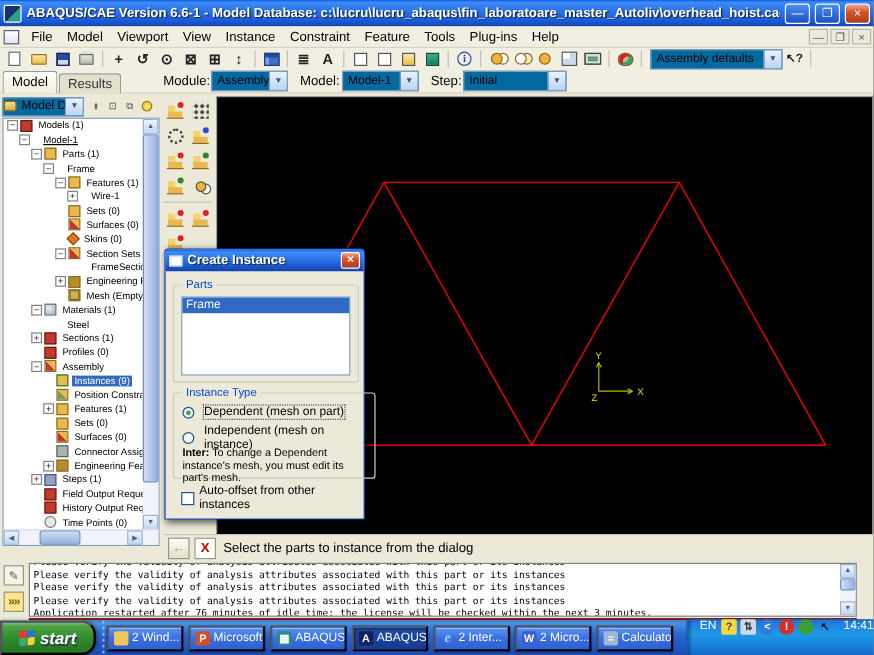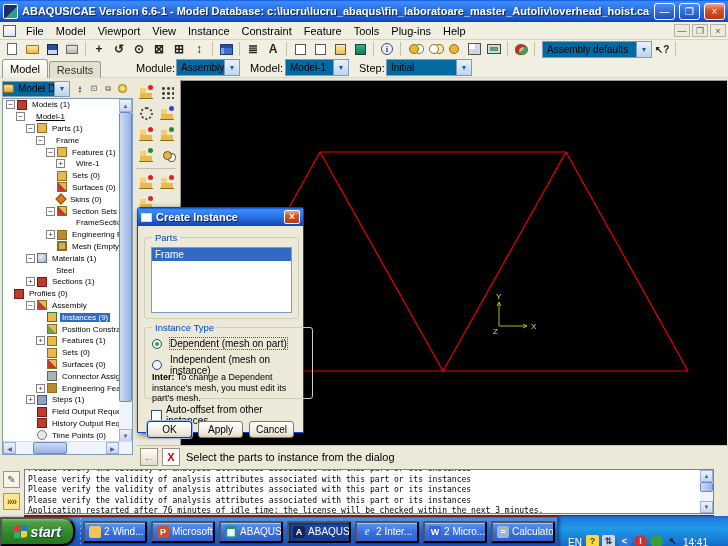--- a/index.html
+++ b/index.html
@@ -139,25 +139,25 @@
 
   
   .taskbar{left:0;top:517px;width:728px;height:29px;background:linear-gradient(#3168d5 0%,#4993e2 6%,#2663cf 45%,#1d4fb8 95%);display:flex;align-items:center}
   .startbtn{width:80px;height:29px;border-radius:0 12px 12px 0;background:linear-gradient(#7fc073 0%,#4da144 12%,#2f8a2c 55%,#27751f 100%);box-shadow:1px 0 3px rgba(0,0,0,.4);display:flex;align-items:center;justify-content:center;gap:4px;color:#fff;font-weight:bold;font-style:italic;font-size:14px;text-shadow:1px 1px 1px #234}
   .startflag{width:13px;height:13px;background:linear-gradient(#e33 50%,#3a7 50%) 0 0/6px 13px no-repeat,linear-gradient(#27c 50%,#fc3 50%) 7px 0/6px 13px no-repeat;transform:skewY(-6deg);border-radius:2px}
   .task-sep{width:7px;height:29px;background:radial-gradient(circle,#9cbef0 1px,transparent 1.5px) 3px 4px/7px 5px repeat-y}
   .task{height:22px;margin:0 2px;border-radius:2px;background:linear-gradient(#5a95f5,#3a6fe0 50%,#2e61d0);box-shadow:inset 0 1px 0 rgba(255,255,255,.45),0 1px 1px rgba(0,0,0,.3);color:#fff;font-size:10px;display:flex;align-items:center;gap:3px;padding:0 4px;white-space:nowrap;overflow:hidden;flex:0 0 64px}
   .task.active{background:linear-gradient(#1c48a8,#163c92);box-shadow:inset 1px 1px 2px rgba(0,0,0,.5)}
   .tk-ic{width:12px;height:12px;border-radius:2px;font-size:9px;font-weight:bold;display:flex;align-items:center;justify-content:center;flex:0 0 auto}
   .task .chev{margin-left:auto;font-size:7px}
-  .tray{margin-left:auto;height:32px;background:linear-gradient(#2373dd,#1e9ae8 40%,#1565c8);border-left:1px solid #1b50a8;box-shadow:inset 2px 0 3px rgba(0,0,0,.35);display:flex;align-items:flex-end;gap:4px;padding:0 20px 0 10px;color:#fff}
+  .tray{margin-left:auto;height:32px;background:linear-gradient(#2373dd,#1e9ae8 40%,#1565c8);border-left:1px solid #1b50a8;box-shadow:inset 2px 0 3px rgba(0,0,0,.35);display:flex;align-items:flex-start;gap:4px;padding:0 0 0 10px;color:#fff}
   .tray-lang{font-size:10px}
   .tray-ic{width:13px;height:13px;border-radius:50%;color:#fff;font-size:9px;font-weight:bold;display:flex;align-items:center;justify-content:center}
   .tray-ic.sq{border-radius:2px}
-  .tray-clock{font-size:10px;margin-left:0}
+  .tray-clock{font-size:10px;margin-left:5px}
 
   
   .dialog{left:137px;top:207px;width:167px;height:226px;background:#ece9d8;border:1px solid #0842c8;border-radius:3px 3px 0 0;box-shadow:2px 2px 6px rgba(0,0,0,.6);z-index:50}
   .dlg-title{height:18px;border-radius:2px 2px 0 0;background:linear-gradient(180deg,#0d56e4 0%,#3d8df5 10%,#2a70e8 50%,#1343b0 100%);display:flex;align-items:center;padding:0 3px;gap:4px}
   .dlg-icon{width:11px;height:9px;background:#fff;border:1px solid #cdd8ee}
   .dlg-title-text{color:#fff;font-weight:bold;font-size:11px;flex:1;text-shadow:1px 1px 1px #123}
   .dlg-close{width:16px;height:14px;border-radius:2px;border:1px solid #fff;background:linear-gradient(#f3a488,#d7542a 40%,#b33c12);color:#fff;font-size:10px;line-height:12px;text-align:center;font-weight:bold}
   .group{position:absolute;border:1px solid #d0cdba;border-radius:3px}
   .group>.glabel{position:absolute;top:-6px;left:7px;background:#ece9d8;color:#0046d5;font-size:9.5px;padding:0 3px}
   .g-parts{left:6px;top:29px;width:155px;height:82px}
@@ -424,21 +424,21 @@
       <div class="trow" style="padding-left: 33px;">
         <span class="texp none">−</span>
         <span class="ti no"></span>
         <span class="tlabel">Steel</span>
       </div>
       <div class="trow" style="padding-left: 23px;">
         <span class="texp">+</span>
         <span class="ti ti-sections"></span>
         <span class="tlabel">Sections (1)</span>
       </div>
-      <div class="trow" style="">
+      <div class="trow" style="padding-left: 23px;">
         <span class="texp none">−</span>
         <span class="ti ti-profiles"></span>
         <span class="tlabel">Profiles (0)</span>
       </div>
       <div class="trow" style="padding-left: 23px;">
         <span class="texp">−</span>
         <span class="ti ti-assembly"></span>
         <span class="tlabel">Assembly</span>
       </div>
       <div class="trow sel" style="padding-left: 33px;">
@@ -668,18 +668,13 @@
     </div>
     <div class="note">
       <b>Inter:</b>
       <span>To change a Dependent instance's mesh, you must edit its part's mesh.</span>
     </div>
   </div>
   <div class="check-row">
     <span class="checkbox"></span>
     <span>Auto-offset from other instances</span>
   </div>
-  <div class="dlg-buttons">
-    <button class="xpbtn focus">OK</button>
-    <button class="xpbtn">Apply</button>
-    <button class="xpbtn">Cancel</button>
-  </div>
 </div>
 
 </body></html>

